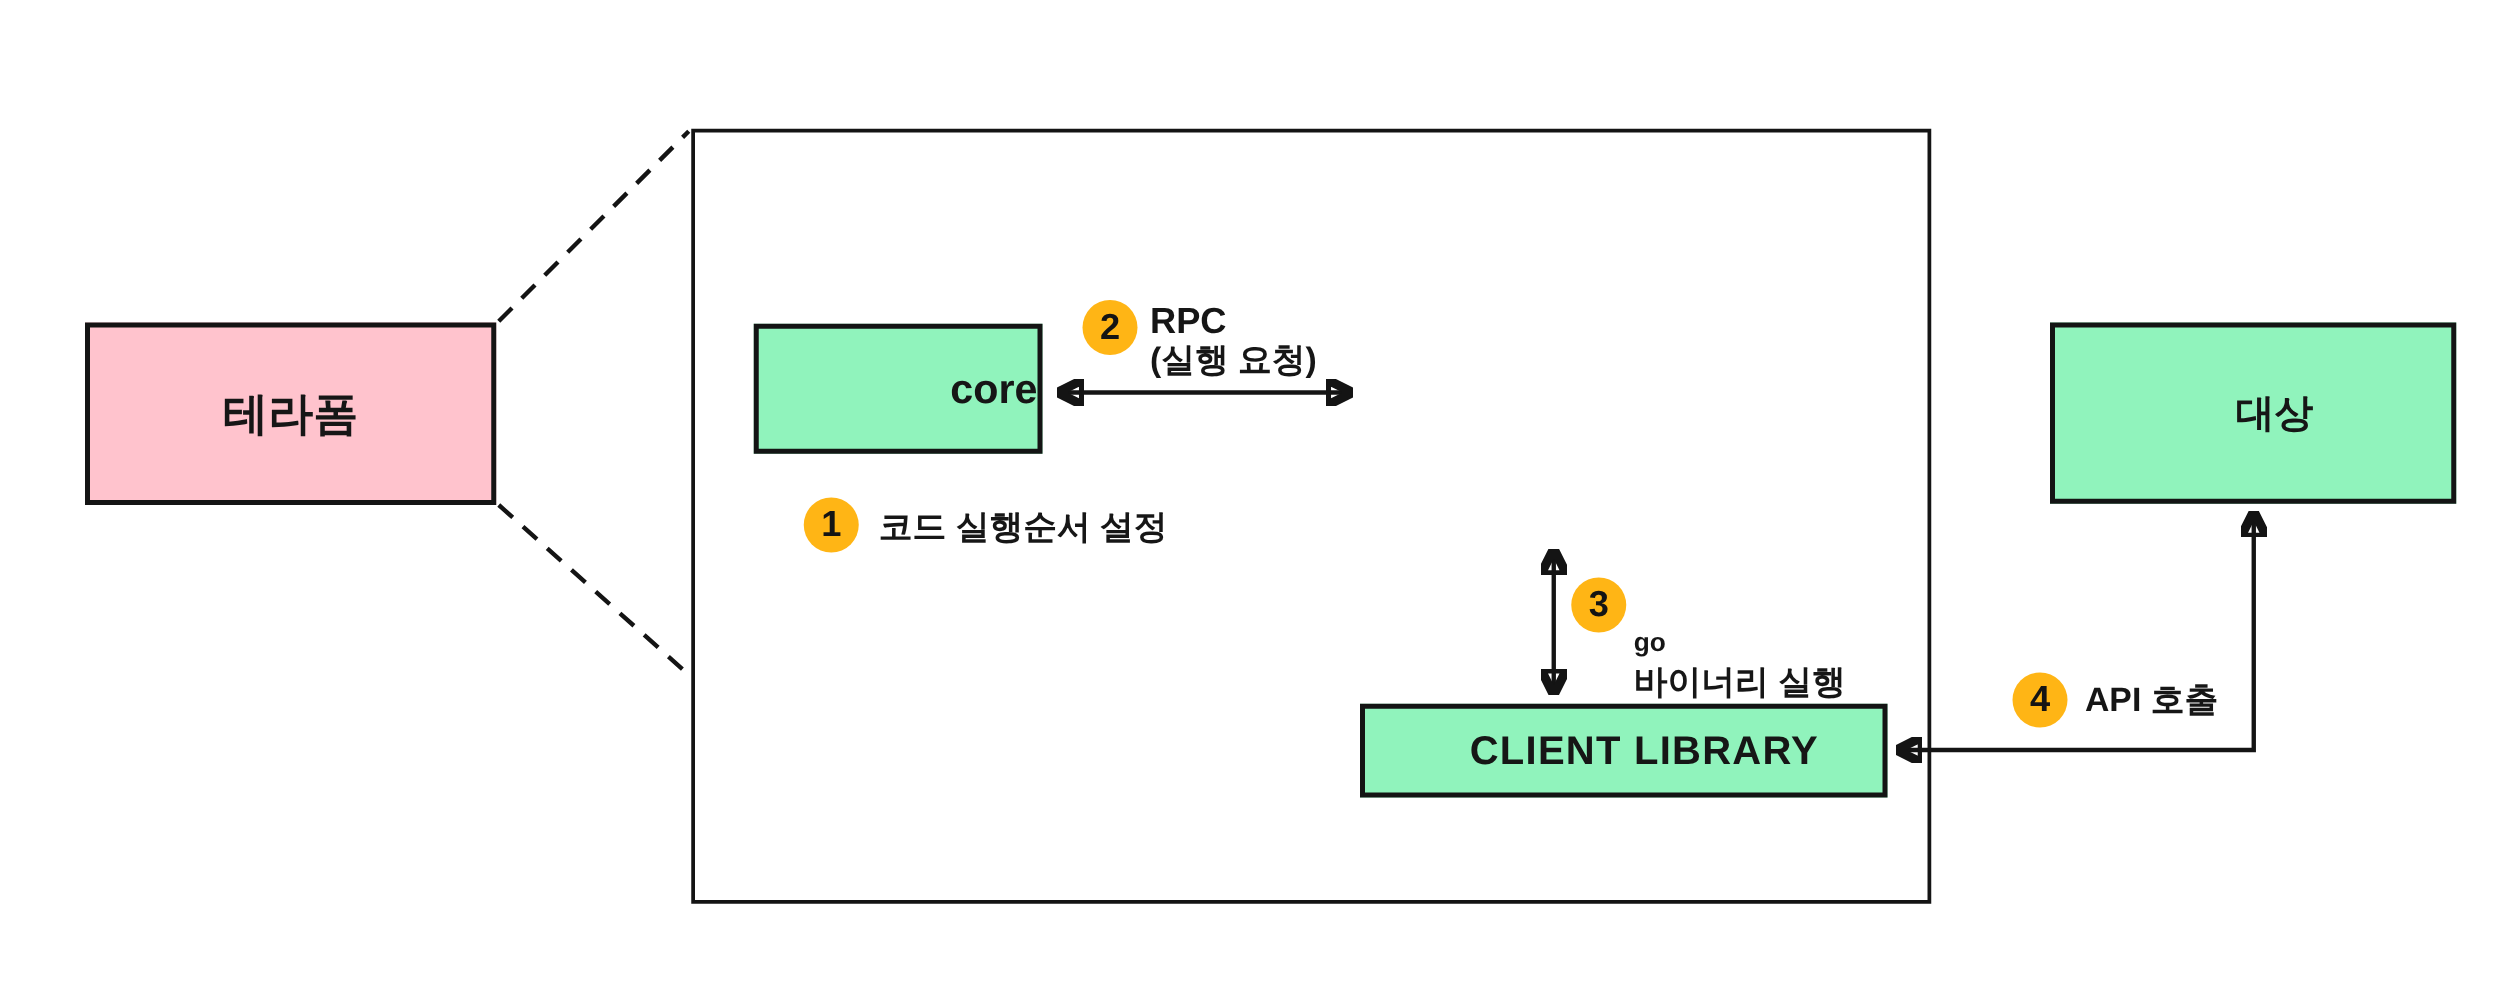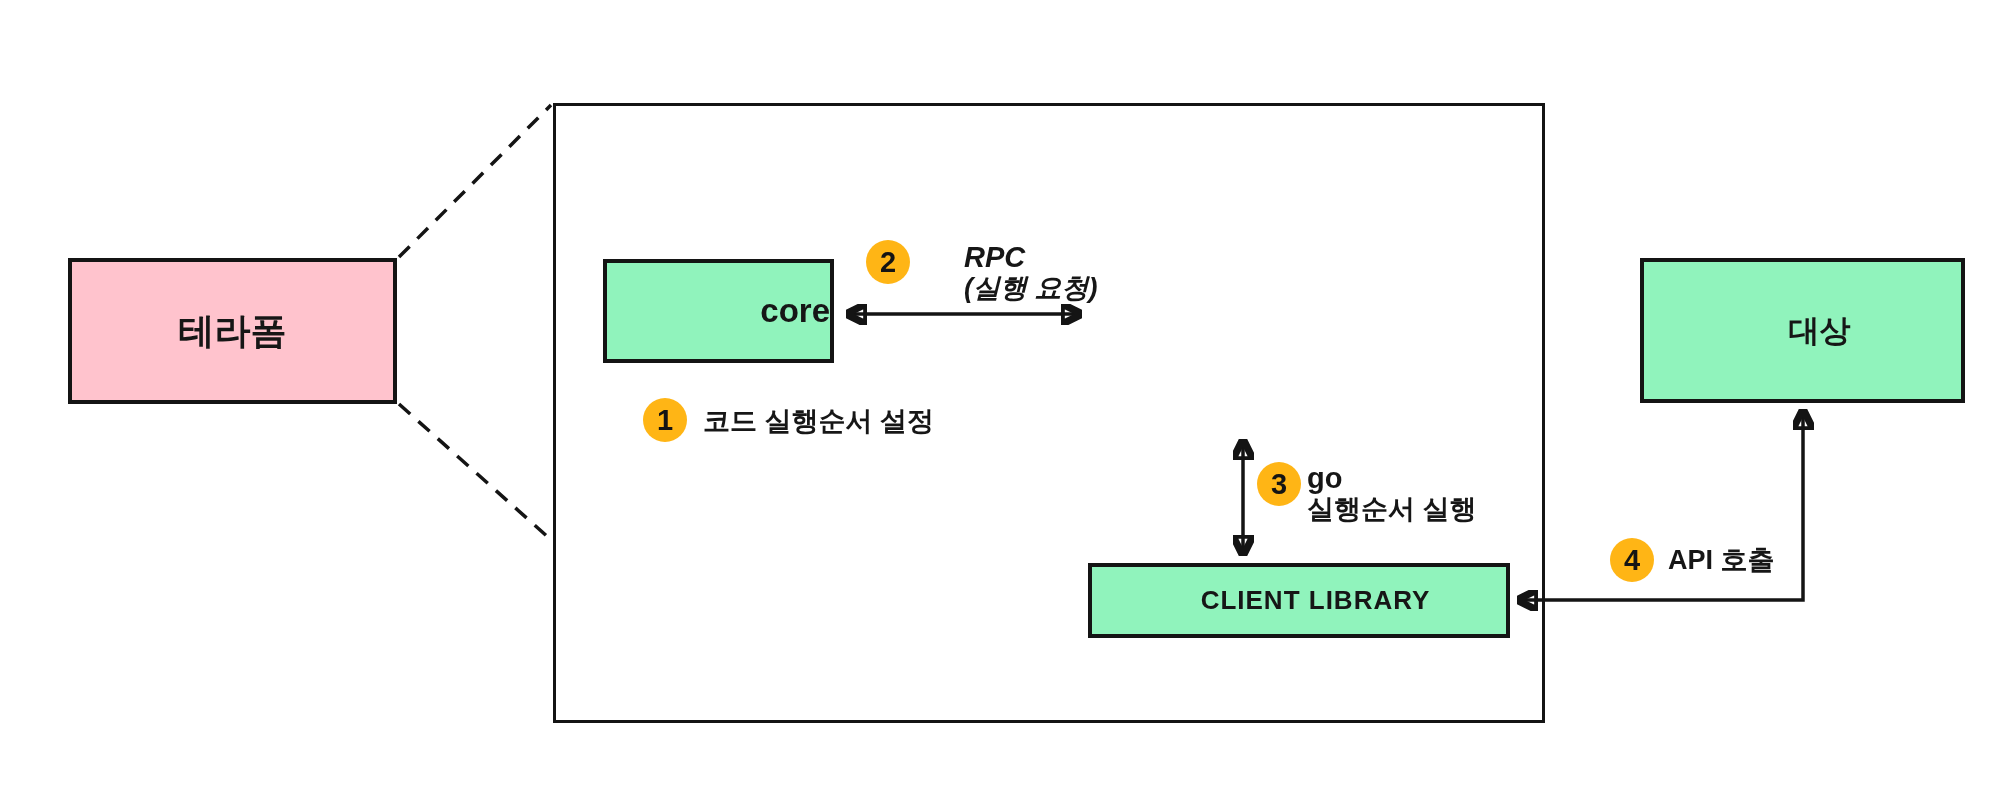--- a/index.html
+++ b/index.html
@@ -72,21 +72,21 @@
   .provisioners-box { top: 124px; }
   .plugins-label {
     position: absolute;
     left: 0; right: 0; bottom: 12px;
     text-align: center;
     font-size: 32px; font-weight: bold;
   }
   .client-library-box {
     left: 1088px; top: 563px; width: 422px; height: 75px;
     background: var(--green);
-    font-size: 26px;
+    font-size: 32px;
     letter-spacing: 1px;
     padding-left: 33px;
   }
   .target-box {
     left: 1640px; top: 258px; width: 325px; height: 145px;
     background: var(--green);
     font-size: 31px;
     padding-left: 34px;
   }
 
@@ -105,24 +105,24 @@
   .badge-4 { left: 1610px; top: 538px; }
 
   .note {
     position: absolute;
     font-weight: bold;
     font-size: 27px;
     line-height: 31px;
     white-space: nowrap;
   }
   .note-1 { left: 703px; top: 406px; }
-  .note-2 { left: 964px; top: 242px; font-style: italic; }
+  .note-2 { left: 920px; top: 242px; }
   .note-2 .primary { font-size: 29px; }
   .note-3 { left: 1307px; top: 463px; }
-  .note-3 .primary { font-size: 29px; }
+  .note-3 .primary { font-size: 21px; margin-top: 36px; }
   .note-4 { left: 1668px; top: 545px; }
 </style>
 </head>
 <body>
 
 <div class="canvas">
 
   <svg class="connectors" viewBox="0 0 2000 789" xmlns="http://www.w3.org/2000/svg">
     <defs>
       <marker id="arrow" viewBox="0 0 10 10" refX="8.5" refY="5" markerWidth="6" markerHeight="6" orient="auto-start-reverse">
@@ -166,21 +166,21 @@
   <div class="note note-2">
     <div class="primary">RPC</div>
     <div>(실행 요청)</div>
   </div>
 
   <div class="badge badge-3">
     <span>3</span>
   </div>
   <div class="note note-3">
     <div class="primary">go</div>
-    <div>실행순서 실행</div>
+    <div>바이너리 실행</div>
   </div>
 
   <div class="badge badge-4">
     <span>4</span>
   </div>
   <div class="note note-4">API 호출</div>
 
 </div>
 
 </body></html>

